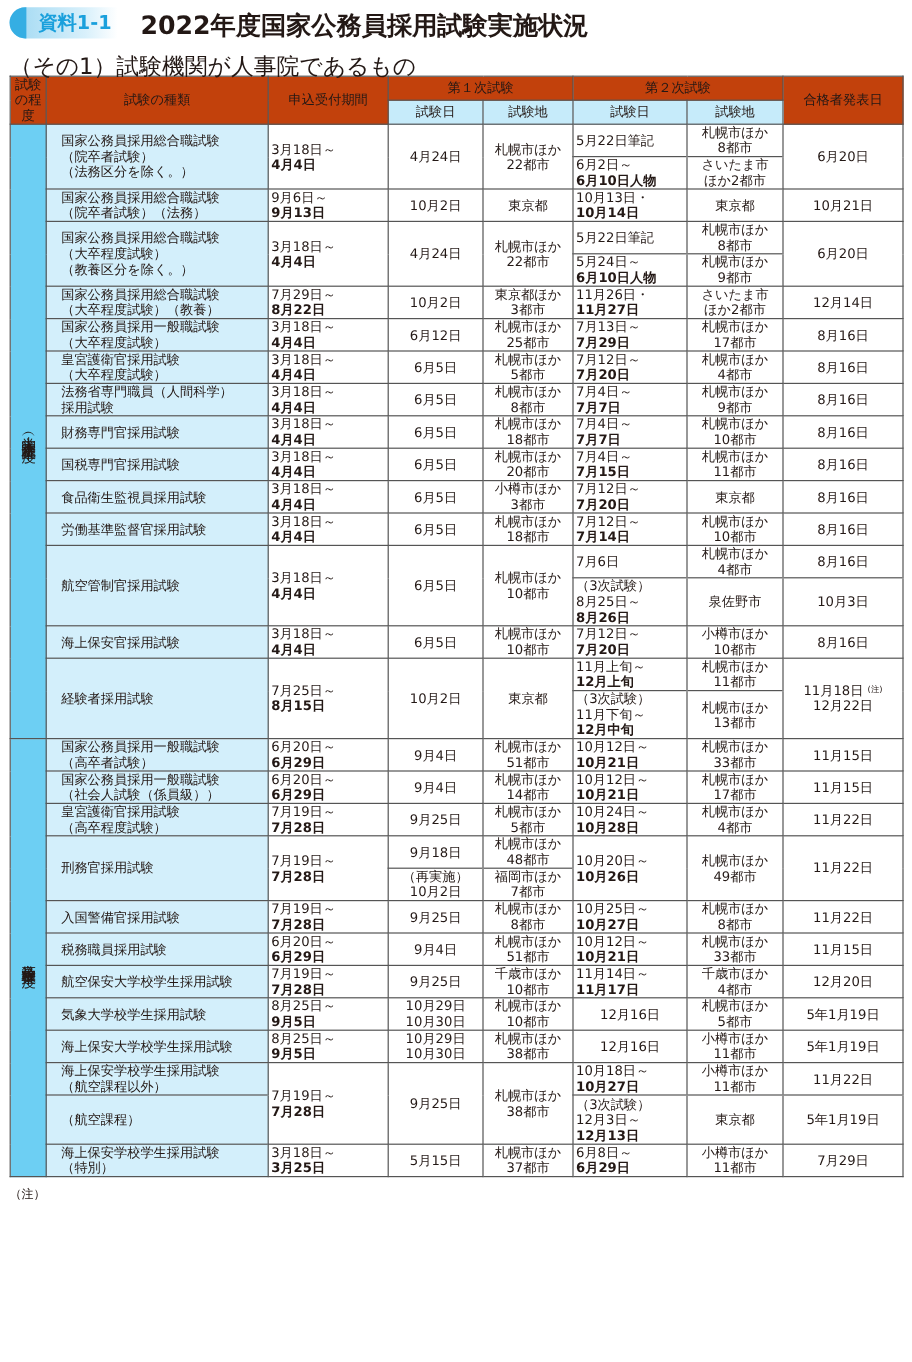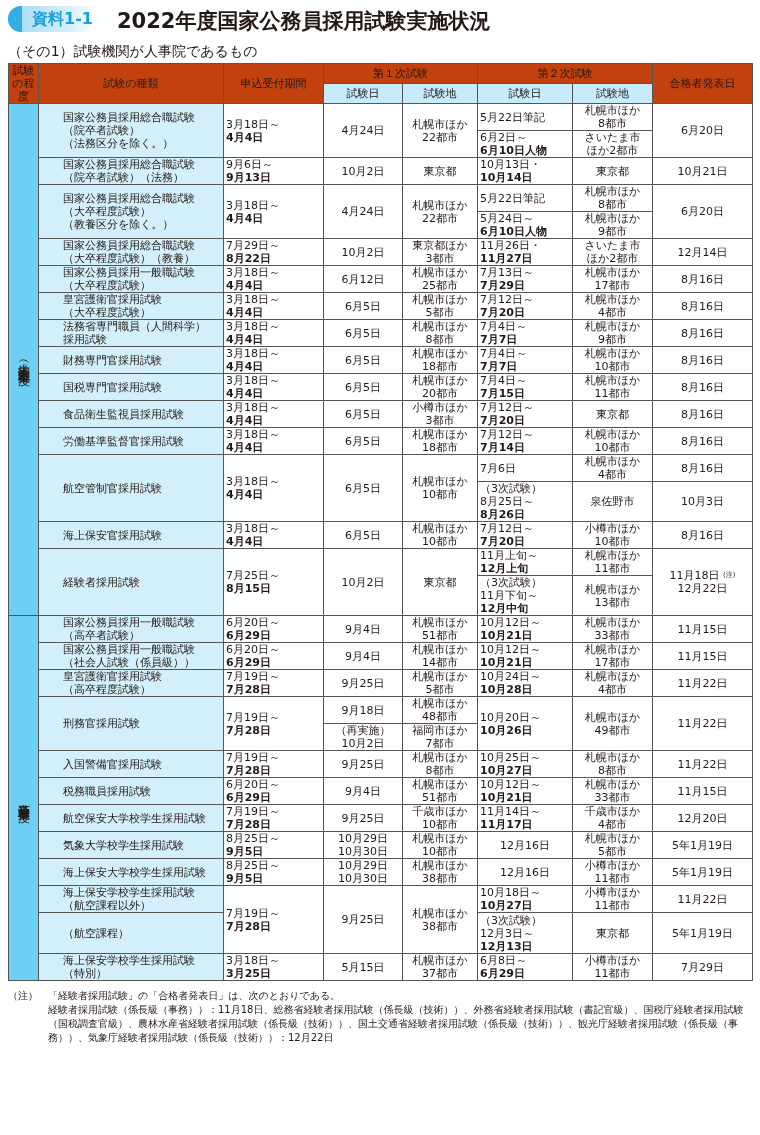--- a/index.html
+++ b/index.html
@@ -1,27 +1,27 @@
 <!DOCTYPE html>
 <html><head>
 <meta charset="utf-8">
 <style>
   body { margin:0; background:#fff; font-family:"DejaVu Sans", sans-serif; color:#231815; width:760px; }
   .title-bar { position:relative; height:40px; }
   .badge { position:absolute; left:8px; top:6px; height:26px; width:90px; background:linear-gradient(90deg,#9fd8f2,#d8f0fb 70%, #fff); border-radius:13px 0 0 13px;text-align:center; }
   .badge span { position:absolute; left:24px; top:3px; font-size:16px; color:#1aa0dc; font-weight:bold; }
   .badge:before { content:""; position:absolute; left:0; top:0; width:14px; height:26px; background:#35aee3; border-radius:13px 0 0 13px; }
   .main-title { position:absolute; left:117px; top:7px; font-size:21px; font-weight:bold; }
-  .subtitle { font-size:14px; padding:3px 0 0 8px; height:20px; }
+  .subtitle { font-size:19px; padding:3px 0 0 8px; height:20px; }
   table { border-collapse:collapse; margin-left:8px; width:744px; font-size:11px; table-layout:fixed; }
   td, th { border:1px solid #555; padding:0 2px; line-height:13px; }
   th { background:#c2410c; font-weight:normal; text-align:center; }
   th.sub { background:#c6ebfa; }
   td.level { background:#6dcff3; text-align:center; writing-mode:vertical-rl; font-size:12px; letter-spacing:1px; }
-  td.type { background:#d3effb; padding-left:24px; }
+  td.type { background:#d3effb; padding-left:12px; }
   td.c { text-align:center; }
   .apply { display:flex; flex-direction:column; }
   .apply .r { padding-right:4px;font-weight:bold; }
   .dotted-bottom { border-bottom:1px dashed #555; }
   .sup { font-size:7px; vertical-align:top; }
   .note { font-size:10px; padding:8px 8px 0 8px; line-height:14px; display:flex; }
   .note .lbl { width:40px; flex-shrink:0; }
 </style>
 </head>
 <body>
@@ -915,17 +915,13 @@
         </td>
         <td class="c">
           <div>7月29日</div>
         </td>
       </tr>
     </tbody>
 </table>
 
 <div class="note">
   <div class="lbl">（注）</div>
-  <div>
-    <div>「経験者採用試験」の「合格者発表日」は、次のとおりである。</div>
-    <div>経験者採用試験（係長級（事務））：11月18日、総務省経験者採用試験（係長級（技術））、外務省経験者採用試験（書記官級）、国税庁経験者採用試験（国税調査官級）、農林水産省経験者採用試験（係長級（技術））、国土交通省経験者採用試験（係長級（技術））、観光庁経験者採用試験（係長級（事務））、気象庁経験者採用試験（係長級（技術））：12月22日</div>
-  </div>
 </div>
 
 </body></html>

